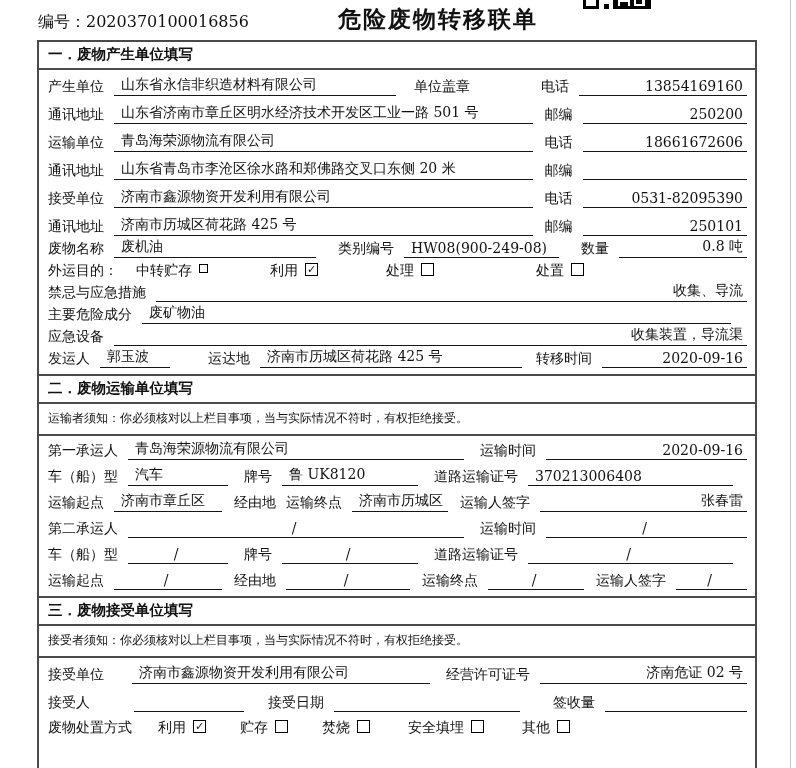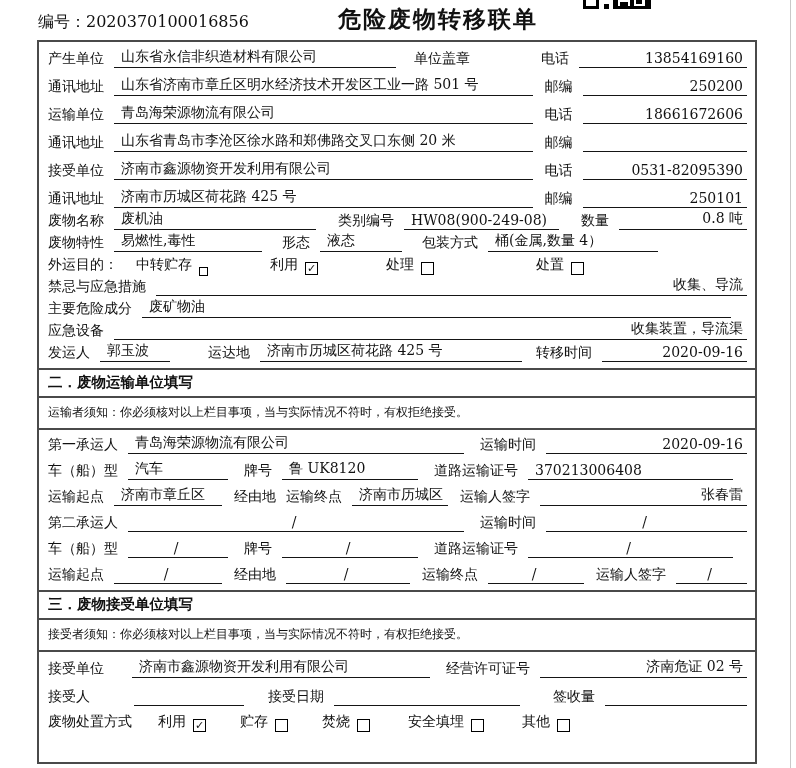--- a/index.html
+++ b/index.html
@@ -23,21 +23,21 @@
   .val { display:inline-block; border-bottom:1px solid #151515; padding:0 4px 1px 7px;
     white-space:nowrap; overflow:hidden; margin-right:12px; min-height:17px; }
   .val.grow { flex:1; }
   .val.slash { text-align:center; padding-left:0; }
   .ml-auto { margin-left:auto; }
   .last { margin-right:2px;text-align:right; }
   .cbx { display:inline-block; width:13px; height:13px; border:1px solid #000;
     margin-left:7px; font-size:11px; line-height:12px; text-align:center;
     position:relative; top:1px; flex:none; }
   .cbx.sm { width:9px; height:9px; top:2px; }
-  .opt { display:flex; align-items:flex-end; white-space:nowrap; }
+  .opt { display:flex; align-items:flex-start; white-space:nowrap; }
 </style>
 </head>
 <body>
 
 <div class="page-edge"></div>
 
 <svg class="qr-frag" width="68" height="9" viewBox="0 0 68 9">
   <rect x="0" y="0" width="3" height="9" fill="#000"></rect>
   <rect x="13" y="0" width="3" height="9" fill="#000"></rect>
   <rect x="0" y="6" width="16" height="3" fill="#000"></rect>
@@ -52,20 +52,21 @@
 
 <div class="doc-header">
   <div class="doc-no">
     <span>编号：</span><span>2020370100016856</span>
   </div>
   <div class="doc-title">危险废物转移联单</div>
 </div>
 
 <div class="form-table">
 
+  <div class="sec-header">一．废物产生单位填写</div>
   <div class="sec-body">
 
     <div class="row r28">
       <span class="lbl">产生单位</span>
       <span class="val" style="width:282px">山东省永信非织造材料有限公司</span>
       <span class="lbl" style="margin-left:6px">单位盖章</span>
       <span class="lbl ml-auto">电话</span>
       <span class="val last" style="width:168px">13854169160</span>
     </div>
 
@@ -106,28 +107,20 @@
 
     <div class="row r22">
       <span class="lbl">废物名称</span>
       <span class="val" style="width:202px">废机油</span>
       <span class="lbl" style="margin-left:10px">类别编号</span>
       <span class="val" style="width:155px">HW08(900-249-08)</span>
       <span class="lbl ml-auto">数量</span>
       <span class="val last" style="width:128px">0.8 吨</span>
     </div>
 
-    <div class="row r22">
-      <span class="lbl">废物特性</span>
-      <span class="val" style="width:148px">易燃性,毒性</span>
-      <span class="lbl" style="margin-left:8px">形态</span>
-      <span class="val" style="width:82px">液态</span>
-      <span class="lbl" style="margin-left:8px">包装方式</span>
-      <span class="val" style="width:170px">桶(金属,数量 4）</span>
-    </div>
 
     <div class="row r22">
       <span class="lbl">外运目的：</span>
       <span class="opt" style="margin-left:8px">
         <span>中转贮存</span>
         <span class="cbx sm"></span>
       </span>
       <span class="opt" style="margin-left:62px">
         <span>利用</span>
         <span class="cbx checked">✓</span>

